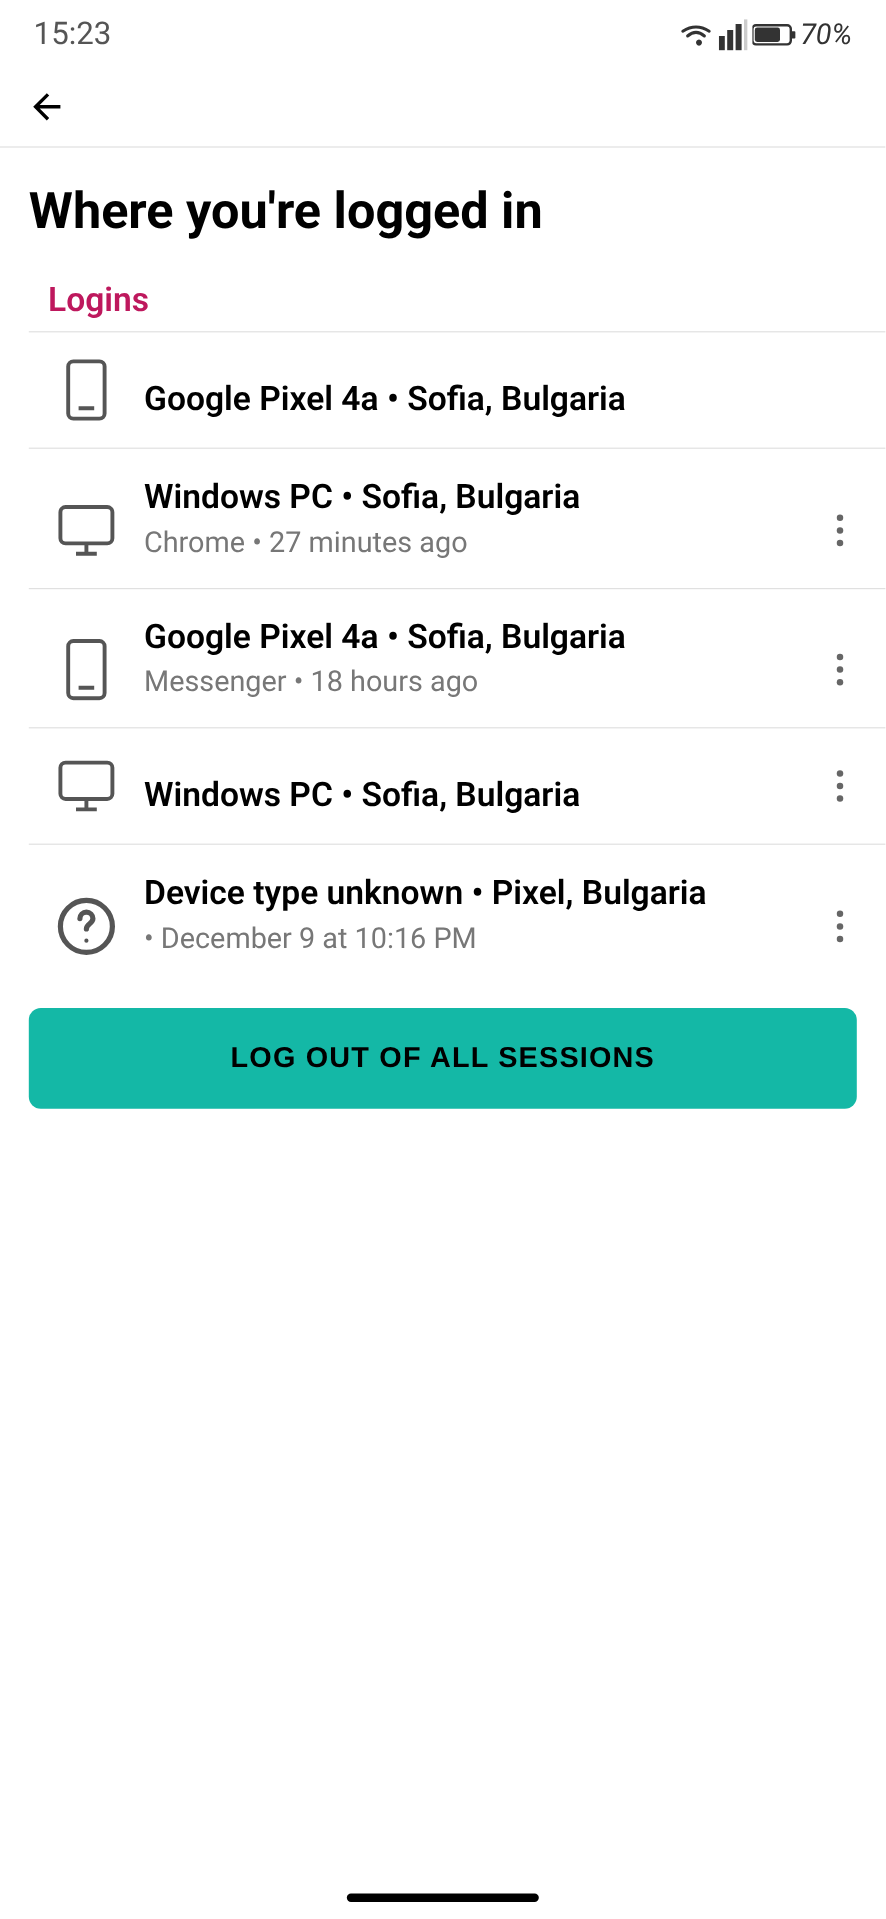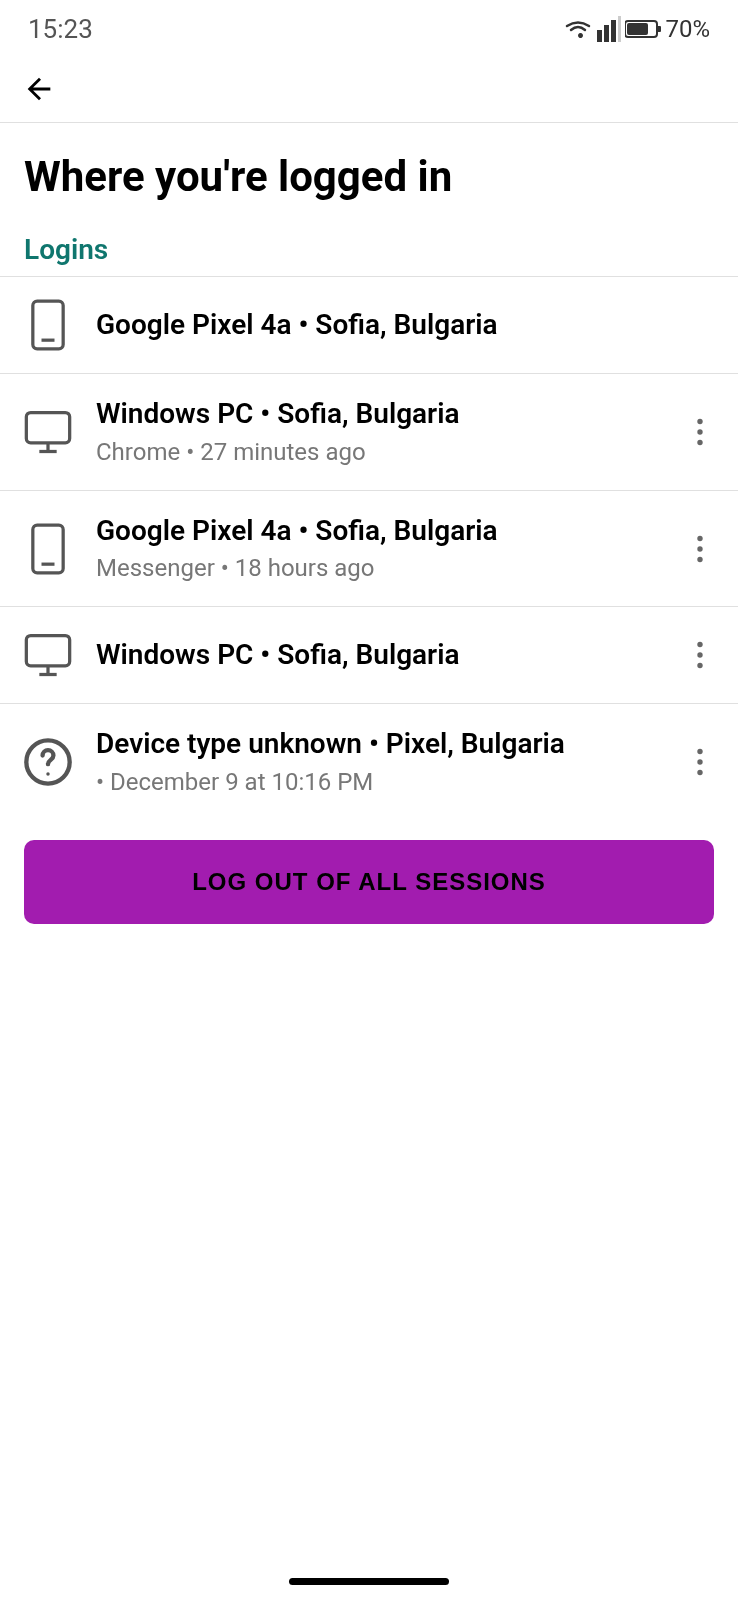--- a/index.html
+++ b/index.html
@@ -23,20 +23,21 @@
     }
     .status-time {
       font-size: 26px;
       color: #555;
       font-weight: 400;
     }
     .status-icons {
       display: flex;
       align-items: center;
       gap: 4px;
+      font-style: italic;
     }
     .status-icons svg {
       fill: #333;
     }
     .battery-text {
       font-size: 24px;
       color: #333;
       font-weight: 400;
     }
 
@@ -65,33 +66,35 @@
       font-weight: 700;
       padding: 30px 24px 10px 24px;
       line-height: 1.15;
     }
 
     
     .section-heading {
       font-size: 28px;
       font-weight: 600;
       padding: 22px 24px 10px 24px;
-      color: #0f766e;
+      color: #be185d;
+      margin-left: 16px;
     }
 
     
     .login-list {
       list-style: none;
     }
     .login-item {
       display: flex;
-      align-items: center;
+      align-items: flex-end;
       padding: 22px 16px;
       border-top: 1px solid #e0e0e0;
       position: relative;
+      margin-left: 24px;
     }
     .login-item:first-child {
       border-top: 1px solid #e0e0e0;
     }
     .device-icon {
       width: 64px;
       flex-shrink: 0;
       display: flex;
       align-items: center;
       justify-content: center;
@@ -138,21 +141,21 @@
       height: 36px;
       fill: #666;
     }
 
     
     .logout-btn-wrap {
       padding: 20px 24px 30px 24px;
     }
     .logout-btn {
       width: 100%;
-      background: #a21caf;
+      background: #14b8a6;
       border: none;
       border-radius: 10px;
       padding: 28px 0;
       font-size: 24px;
       font-weight: 700;
       letter-spacing: 1px;
       text-transform: uppercase;
       cursor: pointer;
       color: #000;
     }

